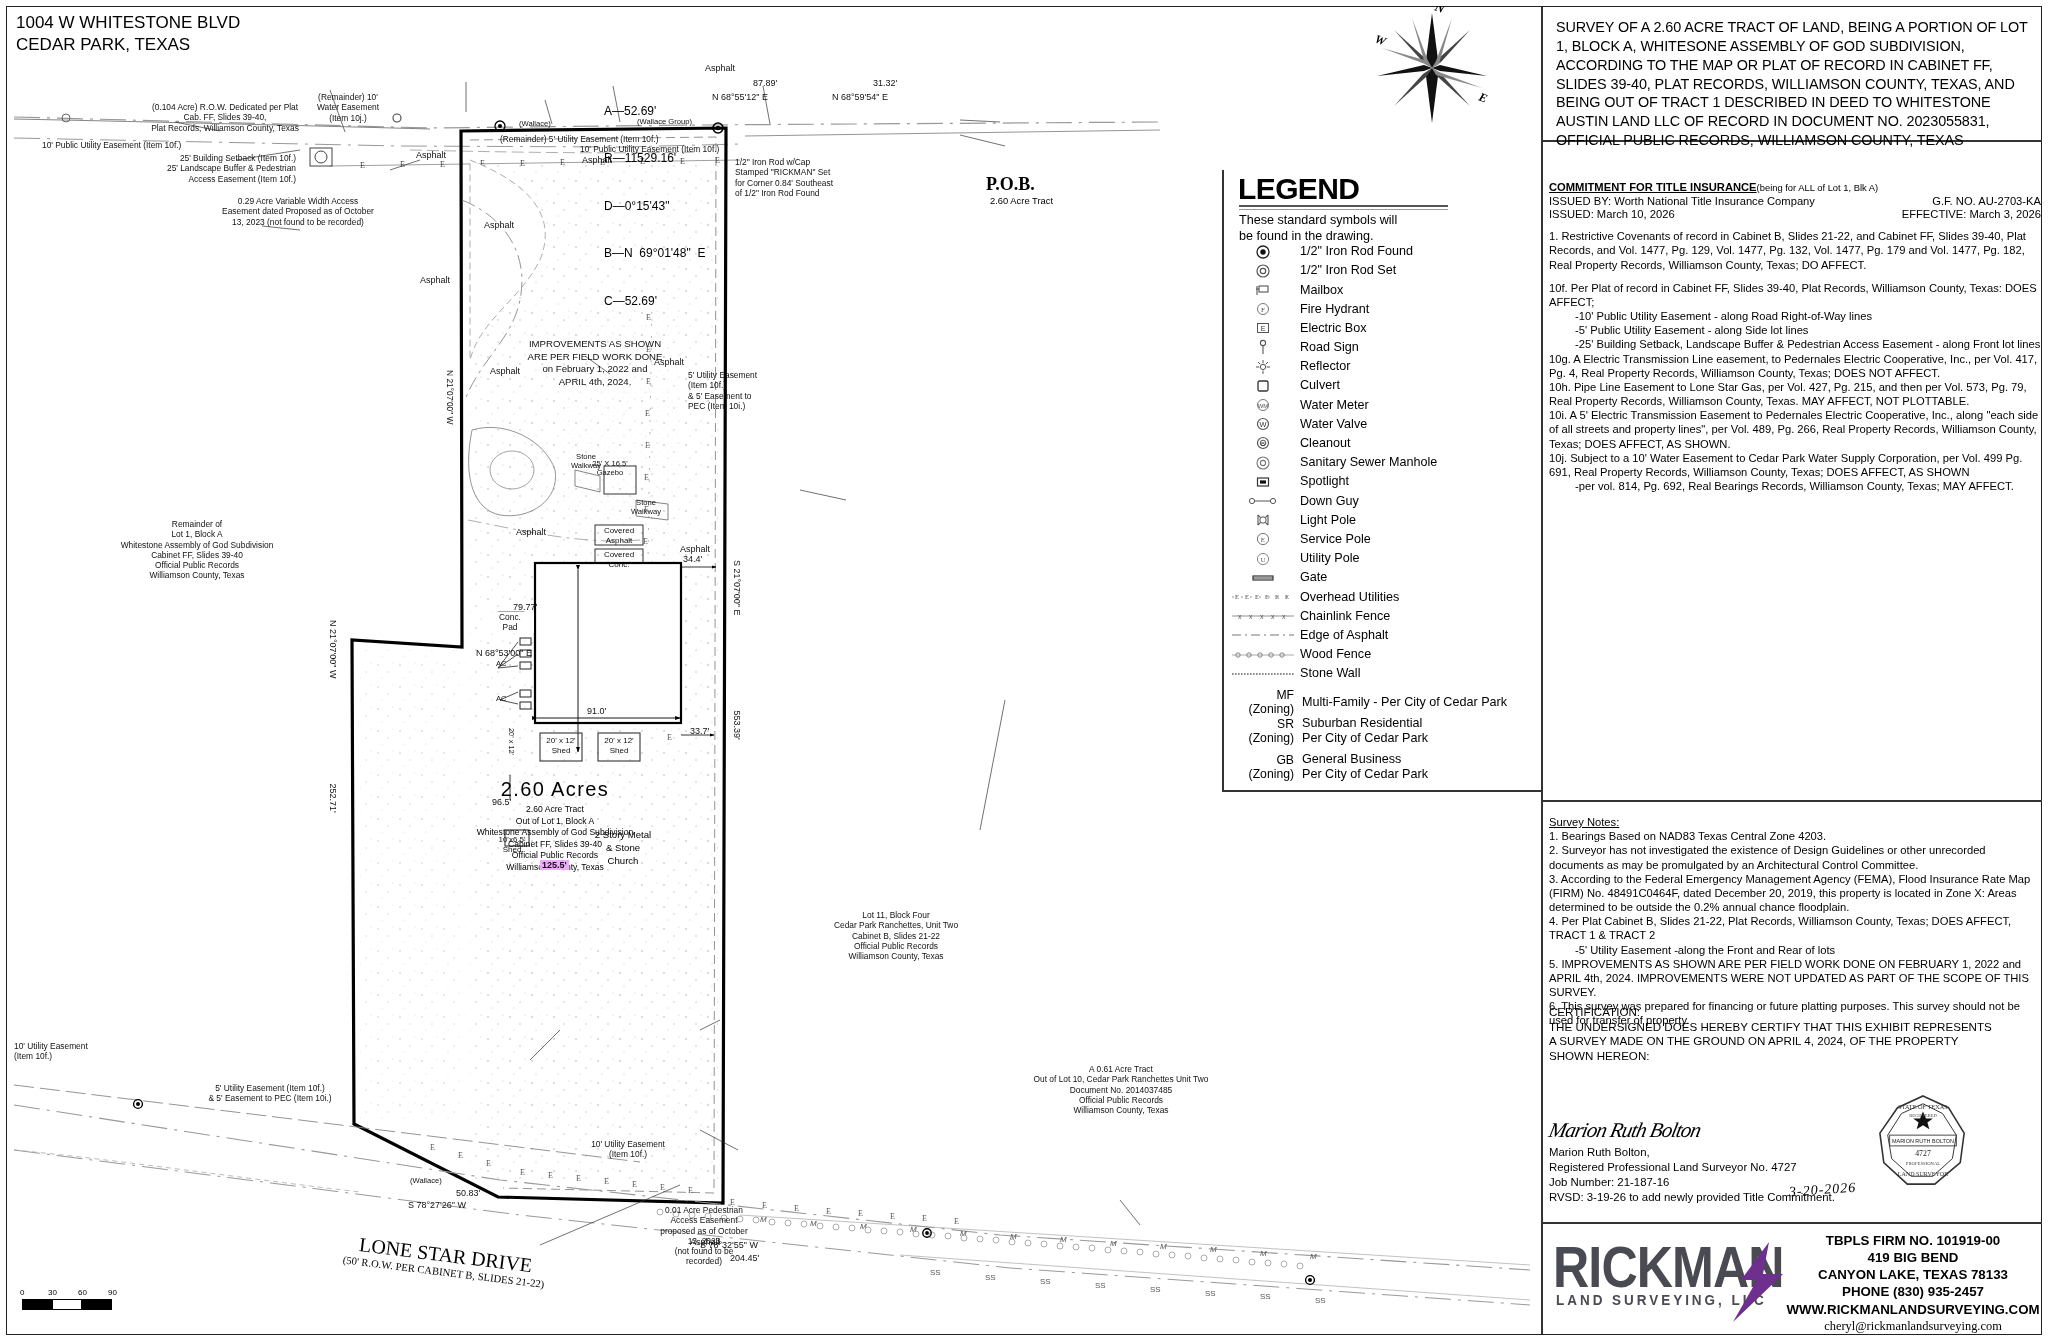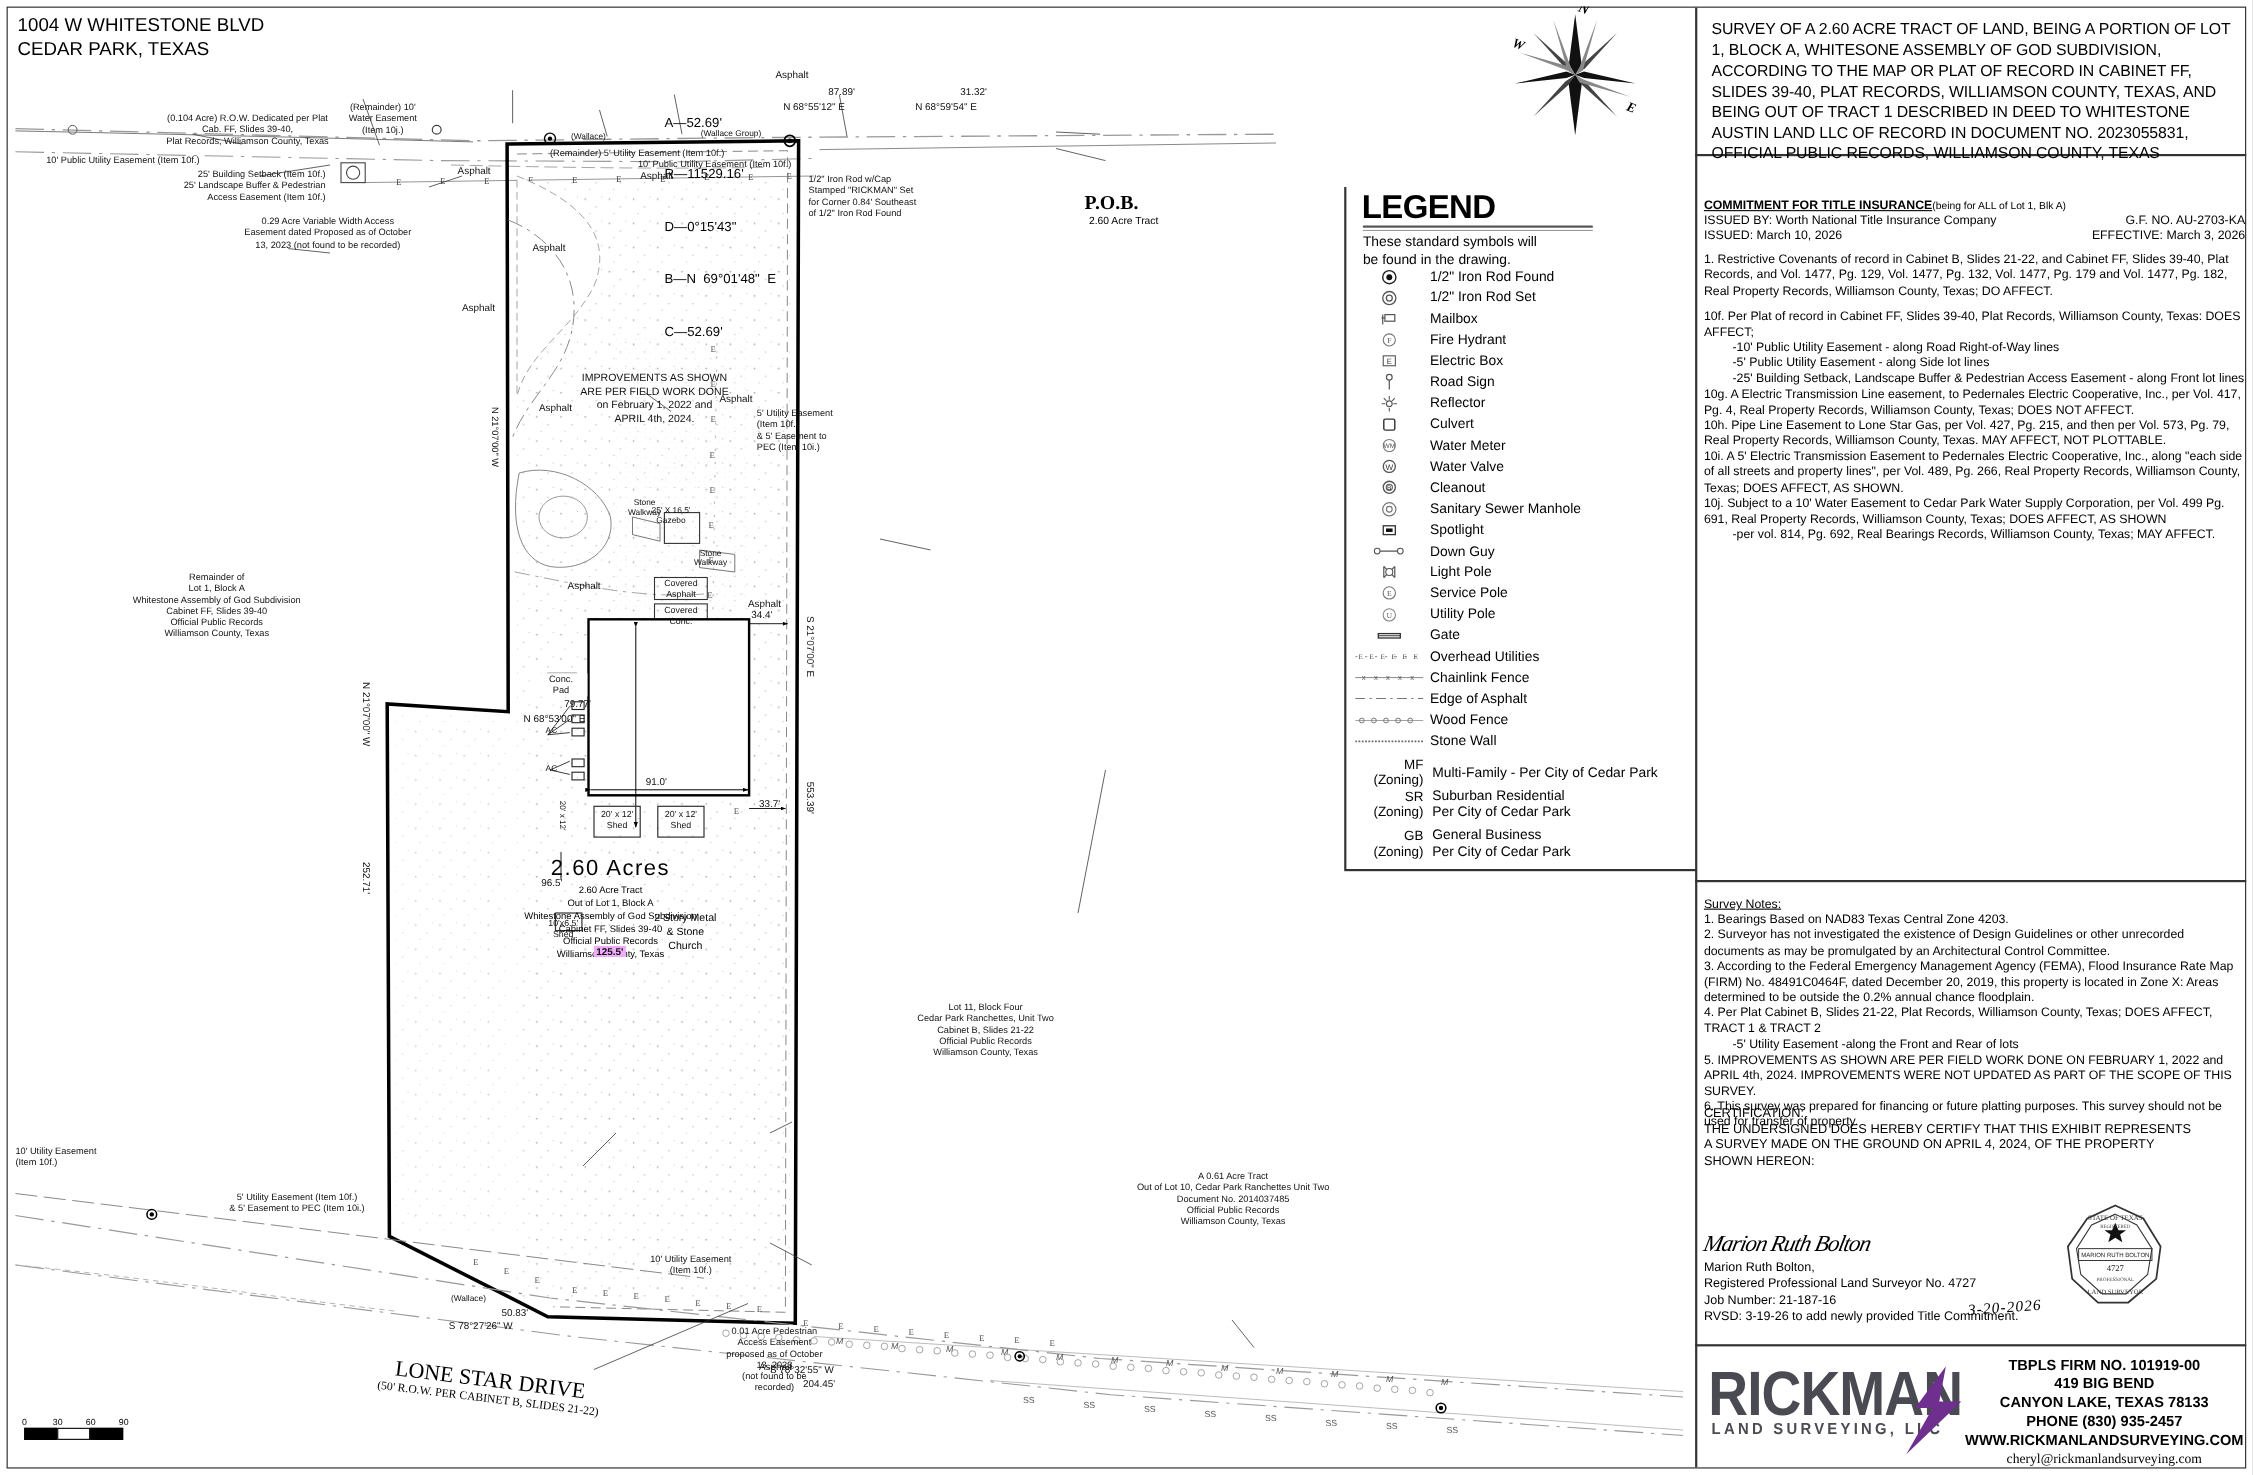--- a/index.html
+++ b/index.html
@@ -433,21 +433,21 @@
     <div>D—0°15'43"</div>
     <div>B—N  69°01'48"  E</div>
     <div>C—52.69'</div>
   </div>
 
   <div class="dim ctr" style="left:735px;top:78px;width:60px;">87.89'</div>
   <div class="dim" style="left:712px;top:92px;">N  68°55'12"  E</div>
   <div class="dim ctr" style="left:855px;top:78px;width:60px;">31.32'</div>
   <div class="dim" style="left:832px;top:92px;">N  68°59'54"  E</div>
 
-  <div class="dim ctr" style="left:490px;top:635px;width:70px;text-align:center;">79.77'</div>
+  <div class="dim ctr" style="left:490px;top:602px;width:70px;text-align:center;">79.77'</div>
   <div class="dim" style="left:476px;top:648px;">N  68°53'00"  E</div>
 
   <div class="dim ctr" style="left:438px;top:1188px;width:60px;">50.83'</div>
   <div class="dim" style="left:408px;top:1200px;">S  78°27'26"  W</div>
 
   <div class="dim" style="left:700px;top:1240px;">S  78°32'55"  W</div>
   <div class="dim" style="left:730px;top:1253px;">204.45'</div>
 
   <div class="dim" style="left:742px;top:560px;transform:rotate(90deg);transform-origin:left top;white-space:nowrap;">
     <span>S  21°07'00"  E</span>

